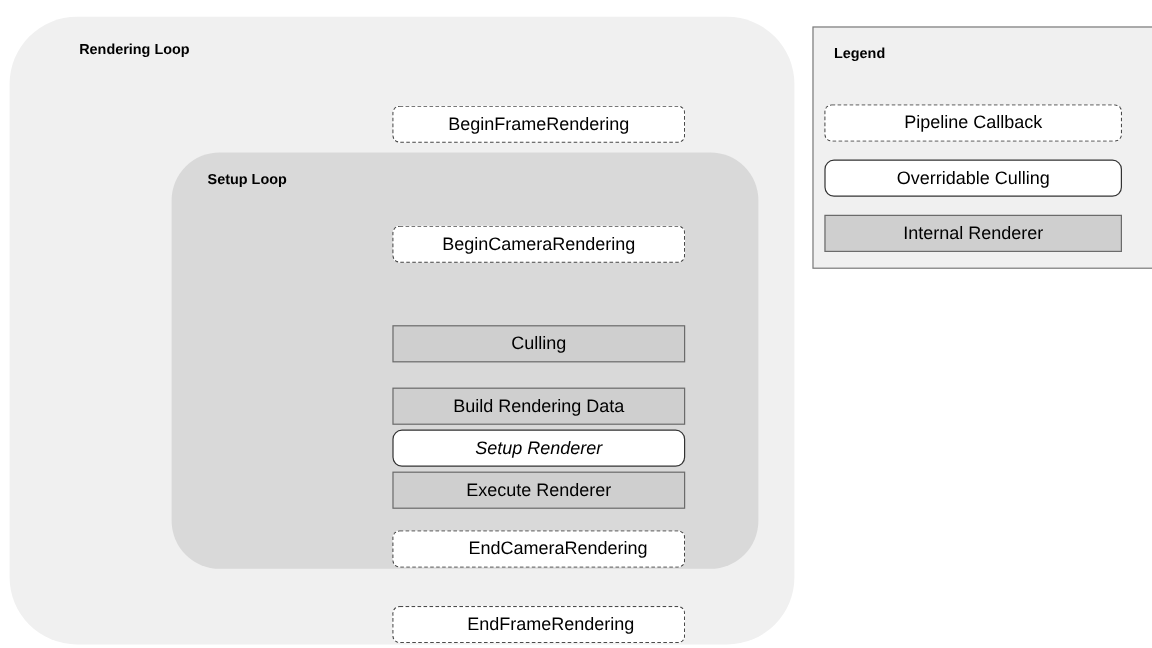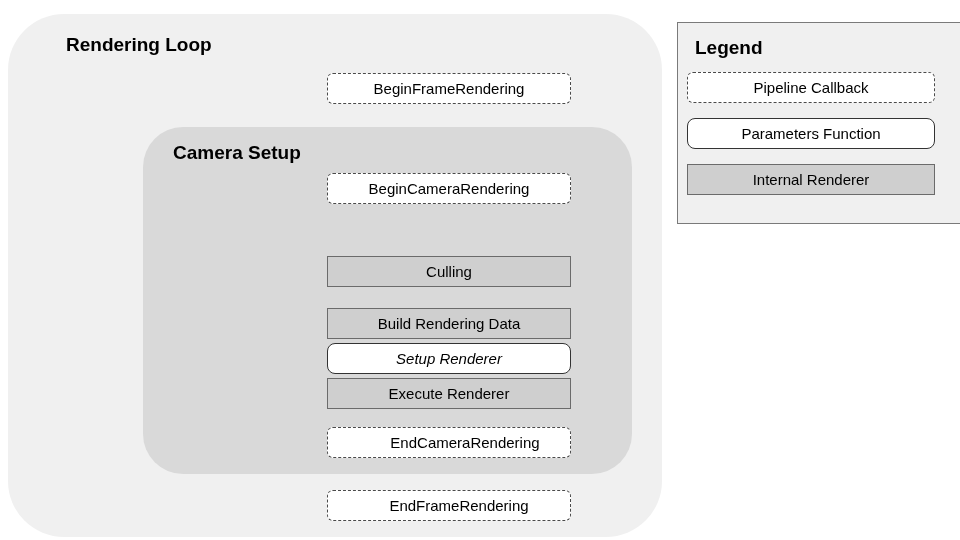--- a/index.html
+++ b/index.html
@@ -27,40 +27,41 @@
     border-radius: 56px;
   }
   #camera-loop {
     left: 135px; top: 113px;
     width: 489px; height: 347px;
     background: #d9d9d9;
     border-radius: 40px;
   }
   .loop-title {
     position: absolute;
-    font-size: 19px;
+    font-size: 12px;
     font-weight: bold;
     color: #000000;
     white-space: nowrap;
   }
   #rendering-loop > .loop-title { left: 58px; top: 20px; }
   #camera-loop > .loop-title { left: 30px; top: 15px; }
 
   
   .node {
     position: absolute;
     width: 244px;
     height: 31px;
     box-sizing: border-box;
     display: flex;
     align-items: center;
     justify-content: center;
     font-size: 15px;
     color: #000000;
     white-space: nowrap;
+    margin-top: 15px;
   }
   .node--callback {
     background: #ffffff;
     border: 1px dashed #4a4a4a;
     border-radius: 6px;
   }
   .node--overridable {
     background: #ffffff;
     border: 1.5px solid #333333;
     border-radius: 8px;
@@ -103,21 +104,21 @@
 <body>
 
 <div id="stage">
 
   <div id="rendering-loop" class="loop-container">
     <div class="loop-title">Rendering Loop</div>
 
     <div id="node-begin-frame" class="node node--callback">BeginFrameRendering</div>
 
     <div id="camera-loop" class="loop-container">
-      <div class="loop-title">Camera Setup</div>
+      <div class="loop-title">Setup Loop</div>
 
       <div id="node-begin-camera" class="node node--callback">BeginCameraRendering</div>
 
 
       <div id="node-culling" class="node node--internal">Culling</div>
 
       <div id="node-build-data" class="node node--internal">Build Rendering Data</div>
 
       <div id="node-setup-renderer" class="node node--overridable">Setup Renderer</div>
 
@@ -127,18 +128,18 @@
     </div>
 
     <div id="node-end-frame" class="node node--callback">EndFrameRendering</div>
   </div>
 
   <div id="legend">
     <div class="loop-title">Legend</div>
 
     <div id="legend-item-callback" class="node node--callback">Pipeline Callback</div>
 
-    <div id="legend-item-overridable" class="node node--overridable">Parameters Function</div>
+    <div id="legend-item-overridable" class="node node--overridable">Overridable Culling</div>
 
     <div id="legend-item-internal" class="node node--internal">Internal Renderer</div>
   </div>
 
 </div>
 
 </body></html>

